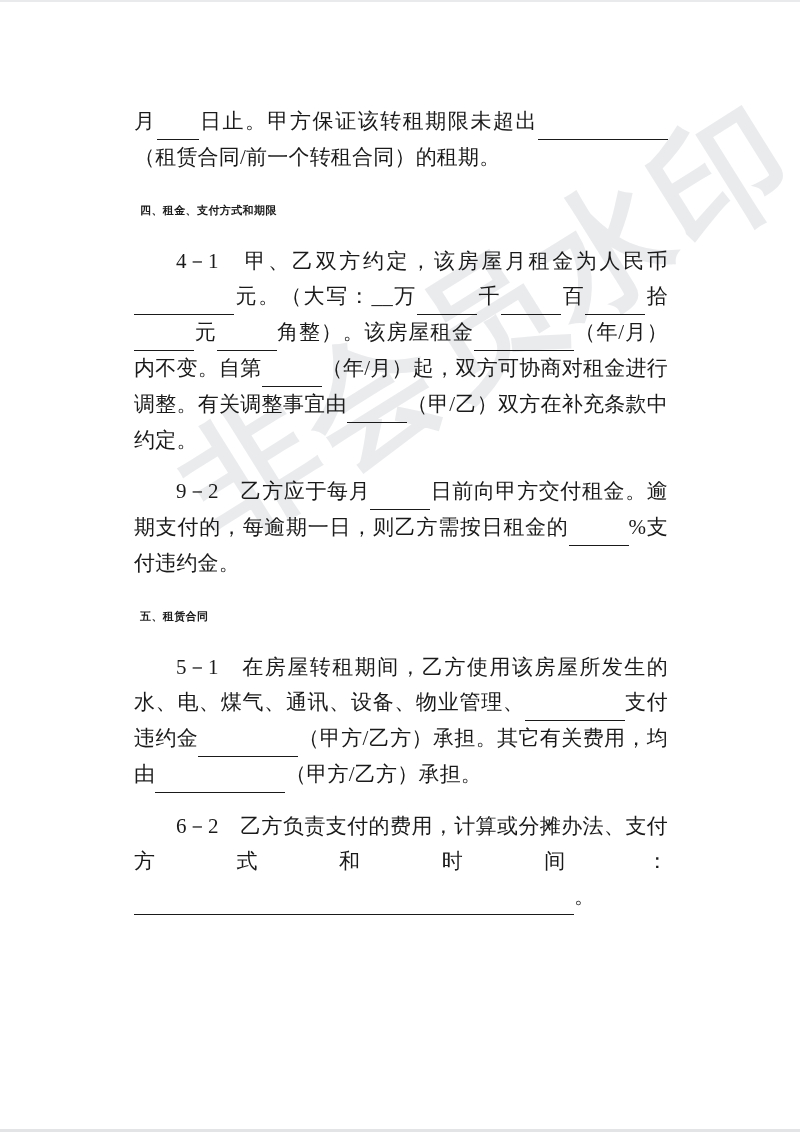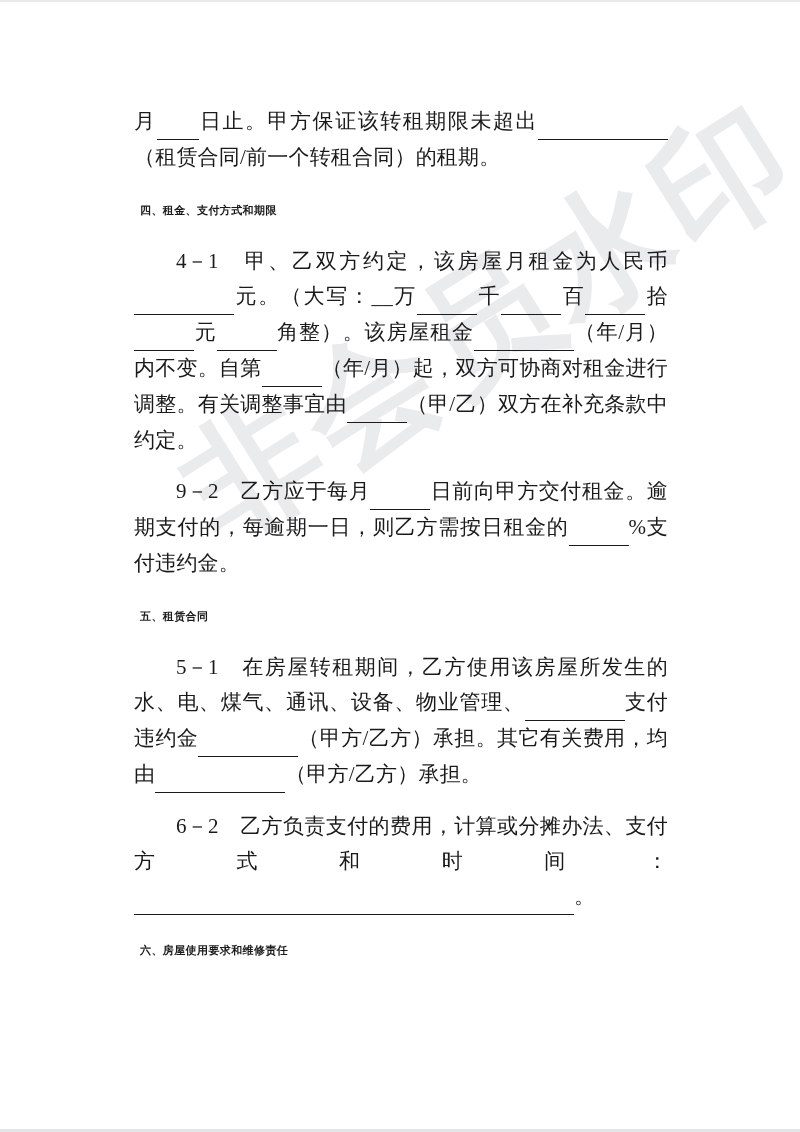--- a/index.html
+++ b/index.html
@@ -90,16 +90,15 @@
 
   <div class="content">
     <div id="paragraph-container">
         <div class="para"><span>月</span><span class="blank-s">&nbsp;</span><span>日止。甲方保证该转租期限未超出</span><span class="blank-xl">&nbsp;</span><span>（租赁合同/前一个转租合同）的租期。</span></div>
         <div class="heading gap-before">四、租金、支付方式和期限</div>
         <div class="para indent"><span>4－1　甲、乙双方约定，该房屋月租金为人民币</span><span class="blank-l">&nbsp;</span><span>元。（大写：__万</span><span class="blank-m">&nbsp;</span><span>千</span><span class="blank-m">&nbsp;</span><span>百</span><span class="blank-m">&nbsp;</span><span>拾</span><span class="blank-m">&nbsp;</span><span>元</span><span class="blank-m">&nbsp;</span><span>角整）。该房屋租金</span><span class="blank-l">&nbsp;</span><span>（年/月）内不变。自第</span><span class="blank-m">&nbsp;</span><span>（年/月）起，双方可协商对租金进行调整。有关调整事宜由</span><span class="blank-m">&nbsp;</span><span>（甲/乙）双方在补充条款中约定。</span></div>
         <div class="para indent"><span>9－2　乙方应于每月</span><span class="blank-m">&nbsp;</span><span>日前向甲方交付租金。逾期支付的，每逾期一日，则乙方需按日租金的</span><span class="blank-m">&nbsp;</span><span>%支付违约金。</span></div>
         <div class="heading gap-before">五、租赁合同</div>
         <div class="para indent"><span>5－1　在房屋转租期间，乙方使用该房屋所发生的水、电、煤气、通讯、设备、物业管理、</span><span class="blank-l">&nbsp;</span><span>支付违约金</span><span class="blank-l">&nbsp;</span><span>（甲方/乙方）承担。其它有关费用，均由</span><span class="blank-xl">&nbsp;</span><span>（甲方/乙方）承担。</span></div>
         <div class="para indent"><span>6－2　乙方负责支付的费用，计算或分摊办法、支付方式和时间：</span><span class="blank-full">&nbsp;</span><span>。</span></div>
-        <div class="heading gap-before">六、房屋使用要求和维修责任</div>
       </div>
   </div>
 </div>
 
 </body></html>

